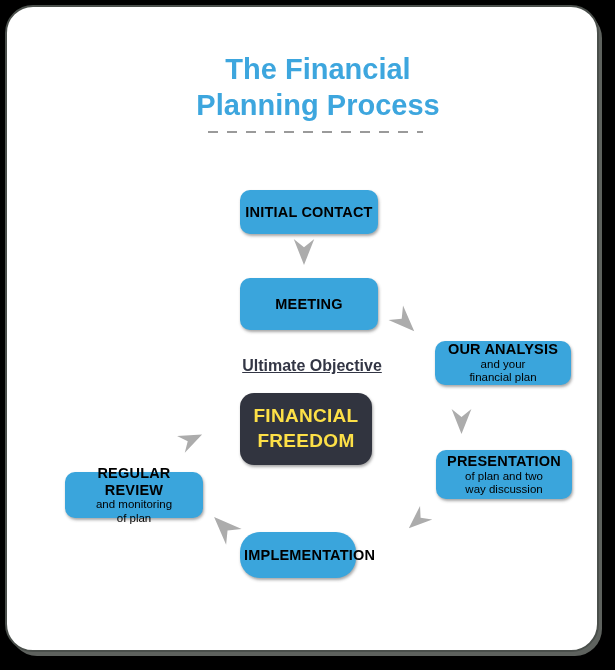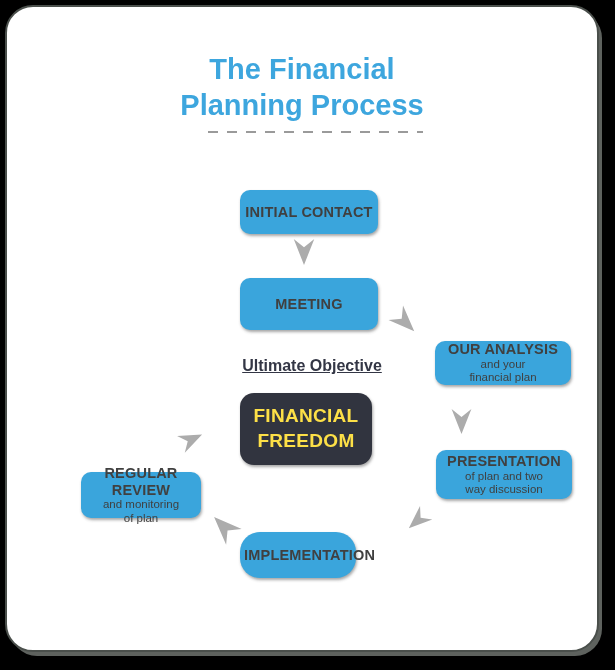--- a/index.html
+++ b/index.html
@@ -15,37 +15,37 @@
     left:5px;top:5px;
     width:594px;height:647px;
     background:#ffffff;
     border:2px solid #4a4f4b;
     border-radius:28px;
     box-shadow:4px 5px 0 -1px rgba(145,150,145,0.65);
     box-sizing:border-box;
   }
   .title{
     position:absolute;
-    left:0;top:44px;width:100%;
+    left:16px;top:44px;width:100%;
     text-align:center;
     color:#3da6de;
     font-size:29px;
     font-weight:600;
     line-height:1.25;
   }
   .dashed-rule{
     position:absolute;
     left:201px;top:124px;
     width:215px;height:2px;
     background:repeating-linear-gradient(90deg,#9a9a9a 0 10px,transparent 10px 19px);
   }
   .step{
     position:absolute;
     background:#3aa5dc;
-    color:#404040;
+    color:#000000;
     border-radius:10px;
     text-align:center;
     box-shadow:1px 2px 3px rgba(60,60,60,0.45);
     display:flex;
     flex-direction:column;
     justify-content:center;
     box-sizing:border-box;
     padding:3px 4px;
   }
   .step-title{
@@ -57,21 +57,21 @@
   .step-sub{
     font-size:11.5px;
     line-height:1.15;
     white-space:pre-line;
   }
   .step-initial{left:233px;top:183px;width:138px;height:44px;}
   .step-meeting{left:233px;top:271px;width:138px;height:52px;}
   .step-analysis{left:428px;top:334px;width:136px;height:44px;}
   .step-presentation{left:429px;top:443px;width:136px;height:49px;}
   .step-implementation{left:233px;top:525px;width:116px;height:46px;border-radius:20px;}
-  .step-review{left:58px;top:465px;width:120px;height:46px;margin-left:16px;}
+  .step-review{left:58px;top:465px;width:138px;height:46px;}
   .ultimate-label{
     position:absolute;
     left:205px;top:350px;width:200px;
     text-align:center;
     color:#333645;
     font-weight:700;
     font-size:16px;
     text-decoration:underline;
   }
   .freedom-box{

